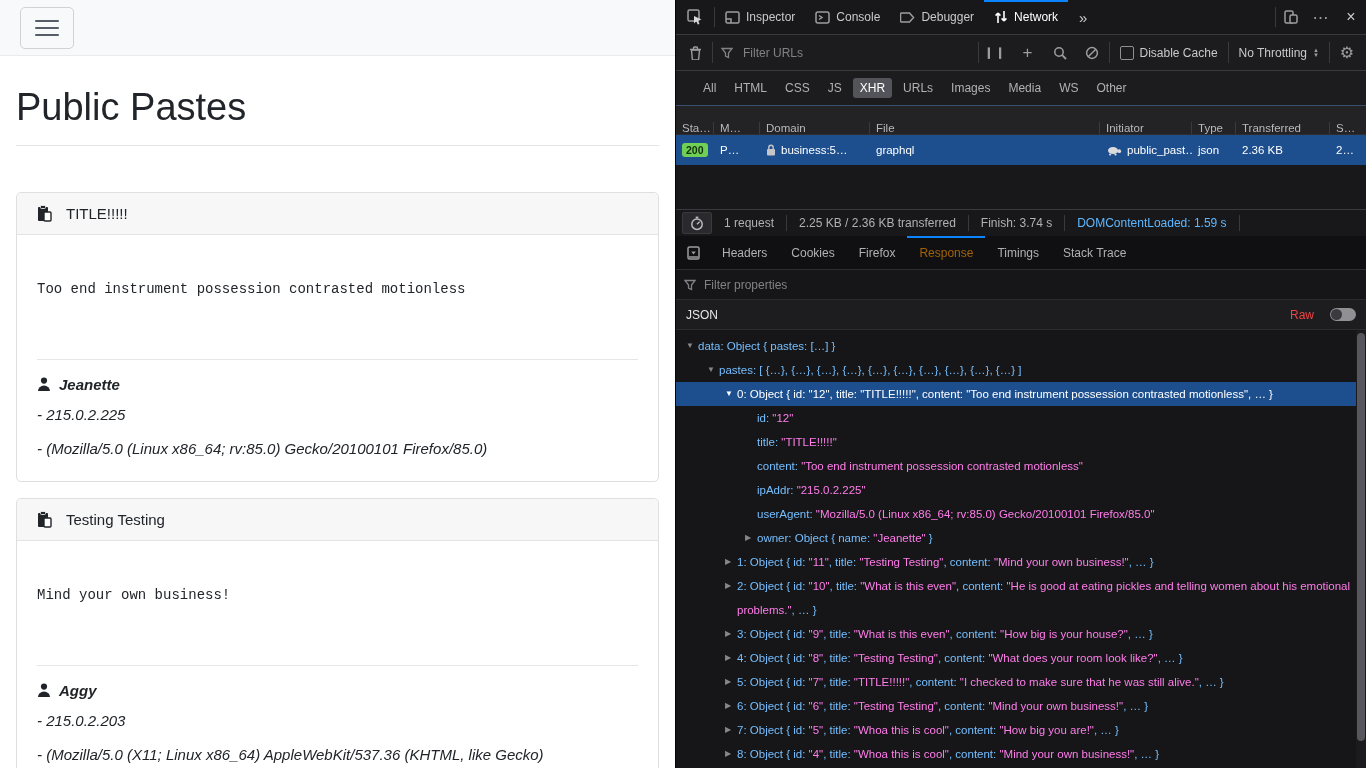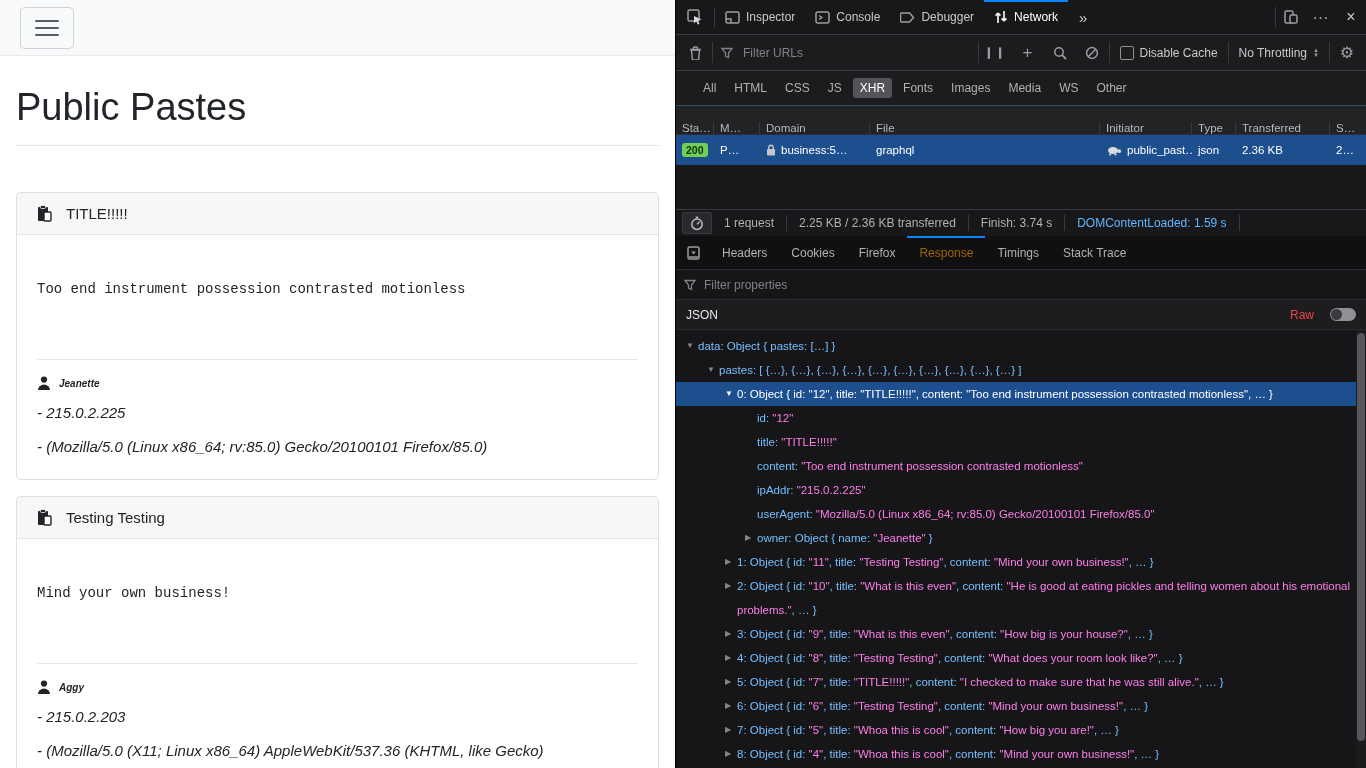--- a/index.html
+++ b/index.html
@@ -14,21 +14,21 @@
   .page-title{font-size:38px;font-weight:500;color:#212529;margin:30px 0 16px;letter-spacing:0;}
   .page-hr{border:none;border-top:1px solid #e3e6e8;margin:0;}
   .card{border:1px solid #dfdfe1;border-radius:5px;margin-top:46px;background:#fff;}
   .card+.card{margin-top:16px;}
   .card-header{background:#f7f7f8;border-bottom:1px solid #e4e4e6;padding:12px 20px;display:flex;align-items:center;gap:14px;border-radius:5px 5px 0 0;}
   .card-header .ctitle{font-size:15px;color:#212529;}
   .card-body{padding:2px 20px 20px;}
   .paste-content{font-family:"Liberation Mono","DejaVu Sans Mono",monospace;font-size:14px;color:#212529;margin-top:44px;}
   .card-sep{border:none;border-top:1px solid #e6e6e8;margin:62px 0 0;}
   .owner{margin-top:16px;display:flex;align-items:center;gap:8px;}
-  .owner .oname{font-size:10px;font-weight:bold;font-style:italic;color:#212529;}
+  .owner .oname{font-size:15px;font-weight:bold;font-style:italic;color:#212529;}
   .oline{font-size:15px;font-style:italic;color:#212529;margin-top:10px;line-height:1.6;}
 
   
   .devtools{position:absolute;left:675px;top:0;width:691px;height:768px;background:#161619;border-left:1px solid #050505;box-sizing:border-box;display:flex;flex-direction:column;color:#b1b1b3;font-size:12px;}
   .vdiv{width:1px;height:60%;background:#3a3a3e;}
   .row-flex{display:flex;align-items:center;}
 
   .dt-tabbar{height:34px;background:#18181a;border-bottom:1px solid #3a3a3e;display:flex;align-items:stretch;flex:none;text-align:center;}
   .dt-tab{display:flex;align-items:center;gap:6px;padding:0 10px;position:relative;cursor:pointer;color:#c9c9cc;}
   .dt-tab.active{color:#fff;}
@@ -256,21 +256,21 @@
       <div class="vdiv"></div>
       <div class="icon-btn" style="font-size:16px;">⚙</div>
     </div>
 
     <div class="dt-filters">
       <span class="fchip">All</span>
       <span class="fchip">HTML</span>
       <span class="fchip">CSS</span>
       <span class="fchip">JS</span>
       <span class="fchip active">XHR</span>
-      <span class="fchip">Fonts</span>
+      <span class="fchip">URLs</span>
       <span class="fchip">Images</span>
       <span class="fchip">Media</span>
       <span class="fchip">WS</span>
       <span class="fchip">Other</span>
     </div>
 
     <div class="net-table">
       <div class="thead">
         <div class="th c0">Sta…</div>
         <div class="th c1">M…</div>

